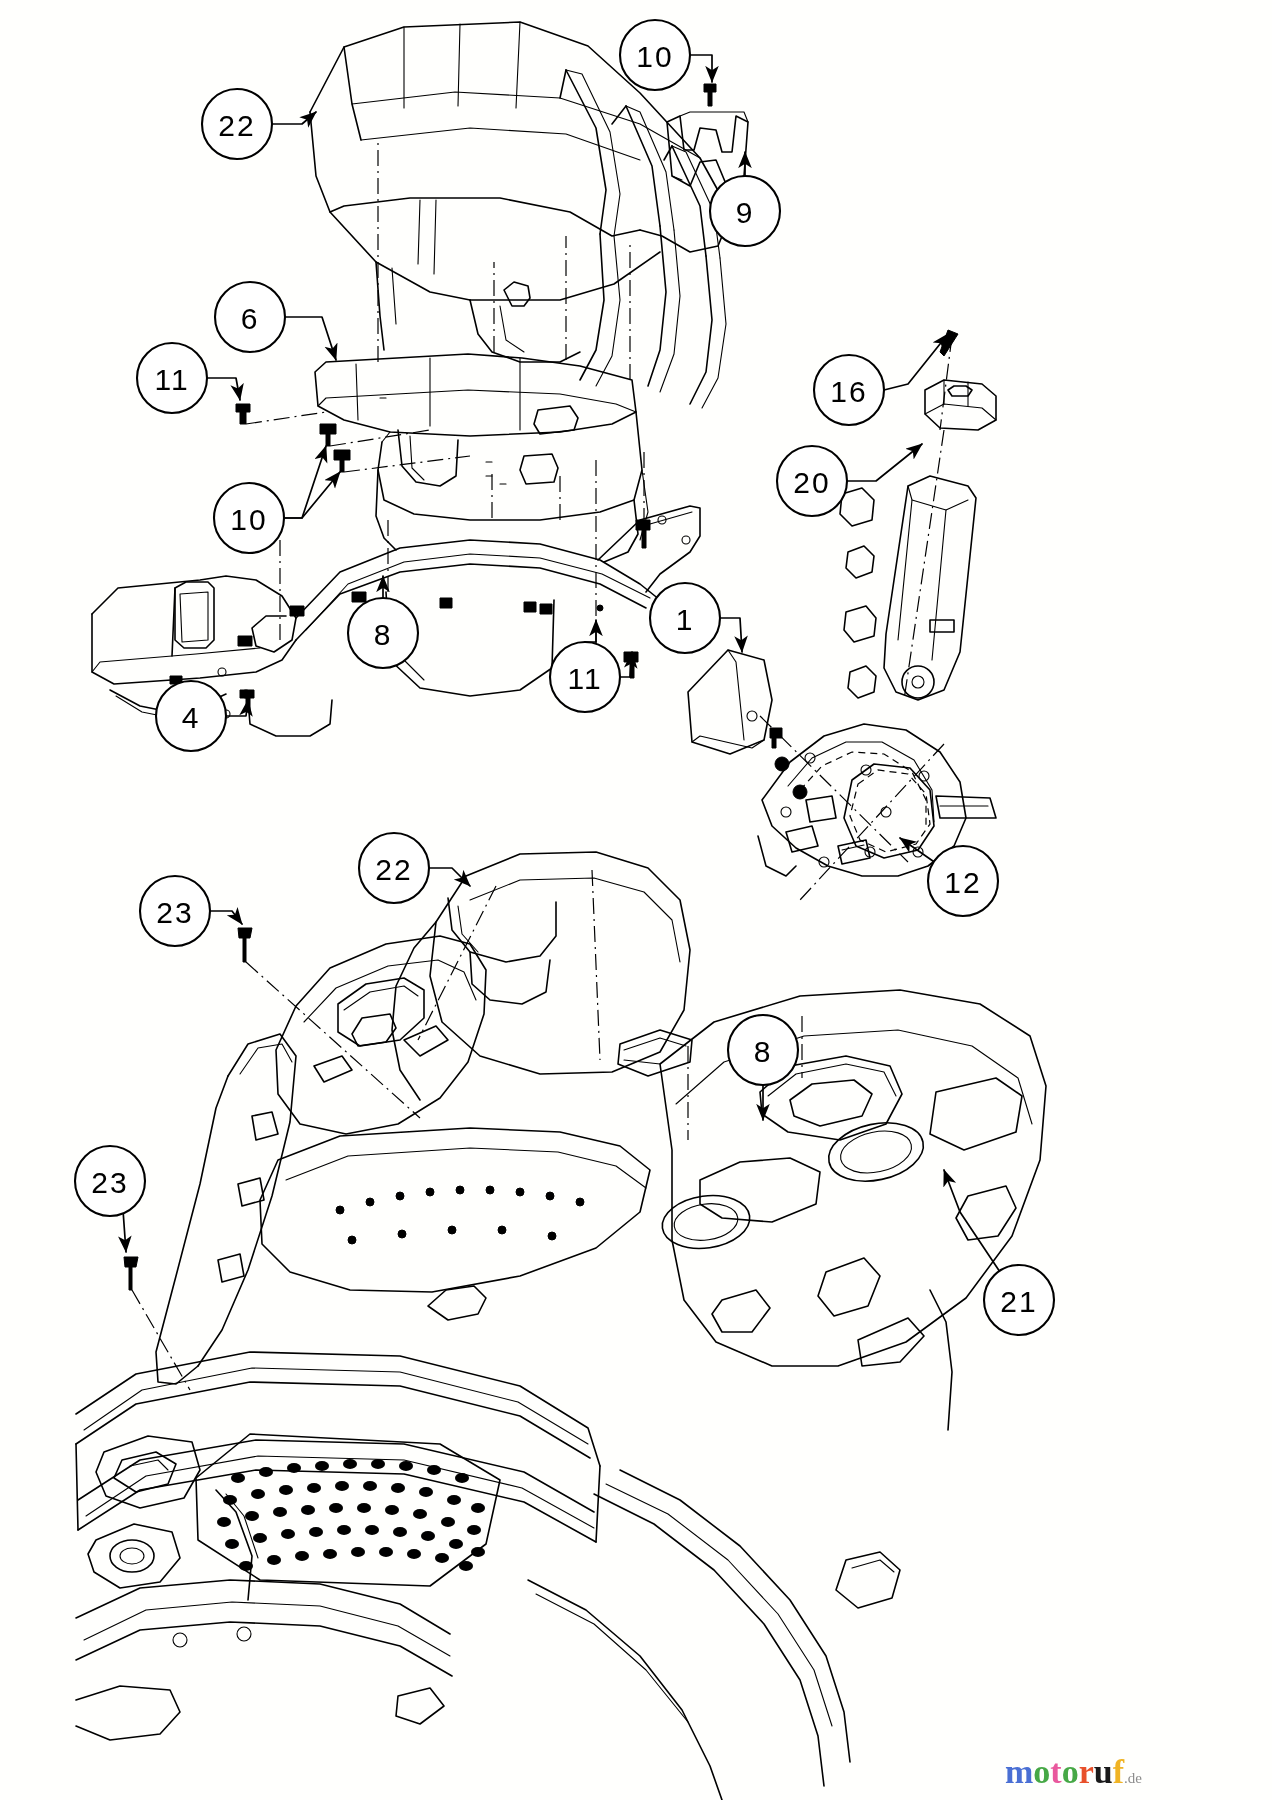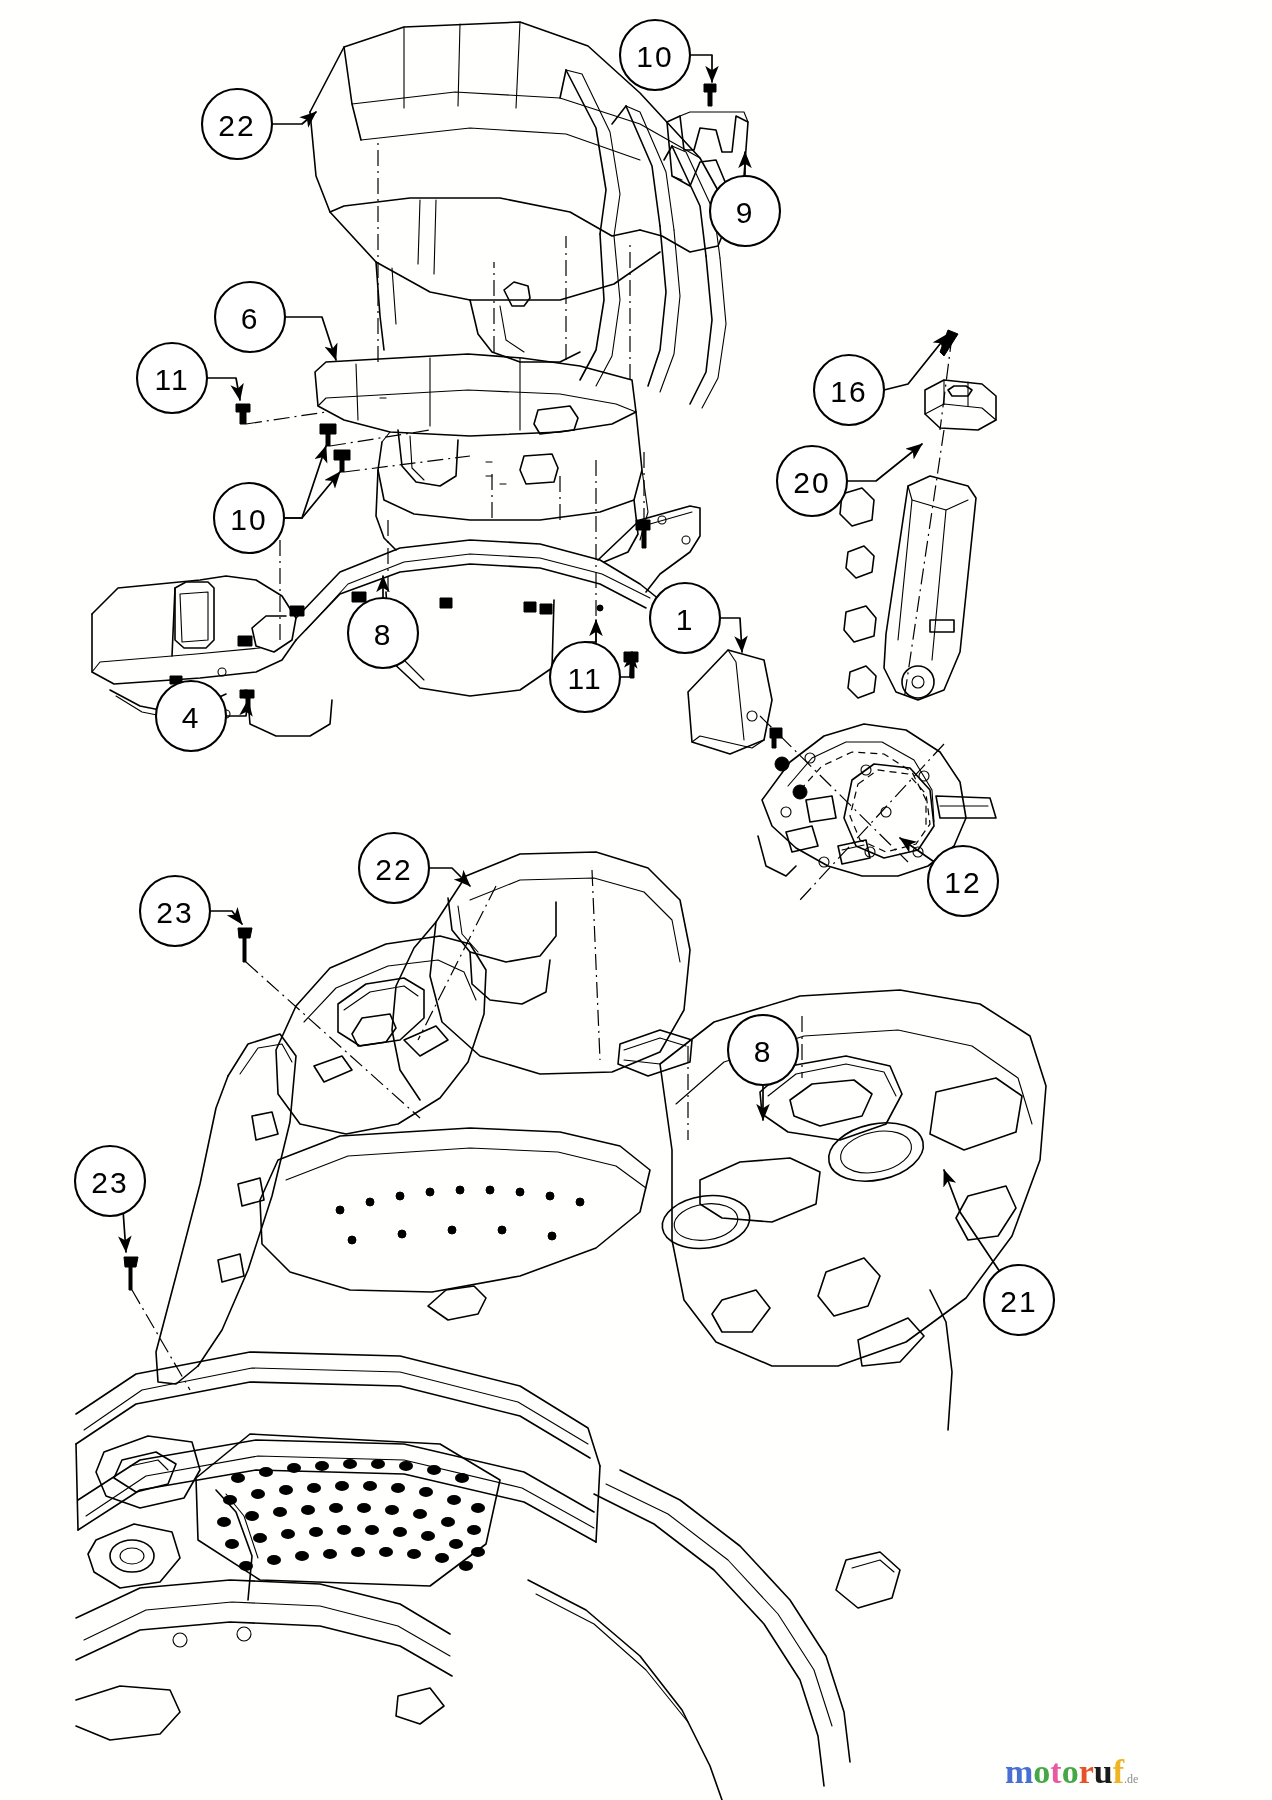--- a/index.html
+++ b/index.html
@@ -34,21 +34,21 @@
     font-family:"Liberation Sans",sans-serif;
     color:#000;white-space:nowrap;
   }
   #watermark{
     position:absolute;left:1005px;top:1755px;
     font-family:"Liberation Serif",serif;
     font-size:34px;font-weight:bold;white-space:nowrap;
     line-height:1;
   }
   #watermark .s{display:inline-block;}
-  #watermark .tld{font-size:12px;color:#8d8d8d;font-weight:normal;vertical-align:baseline;}
+  #watermark .tld{font-size:15px;color:#8d8d8d;font-weight:normal;vertical-align:baseline;}
 </style>
 </head>
 <body>
 
 <div id="sheet">
 
 <svg id="diagram" viewBox="0 0 1272 1800">
   <defs>
     <marker id="ah" markerWidth="11" markerHeight="11" refX="9.5" refY="4" orient="auto">
       <path d="M0,0 L10,4 L0,8 L2.6,4 Z" class="arrow"></path>

